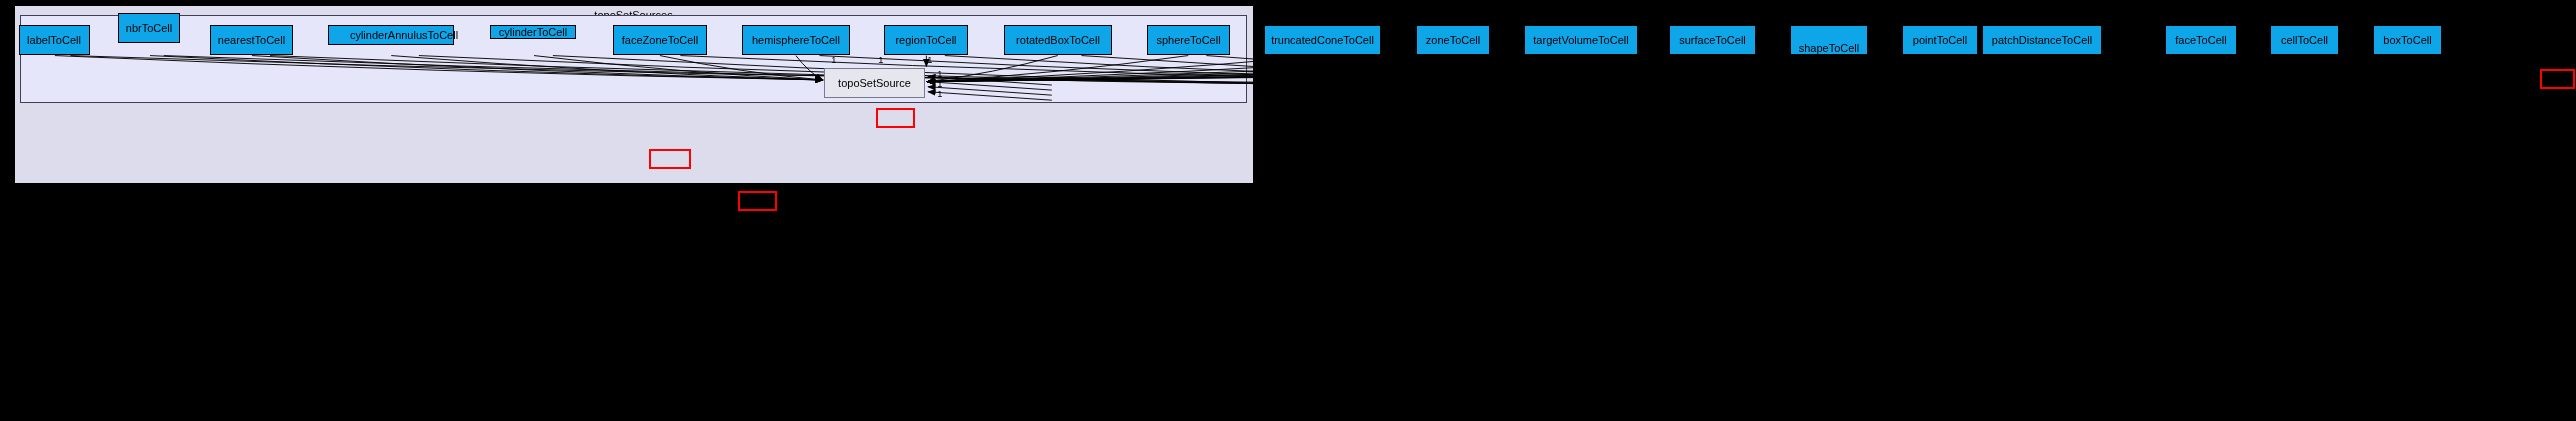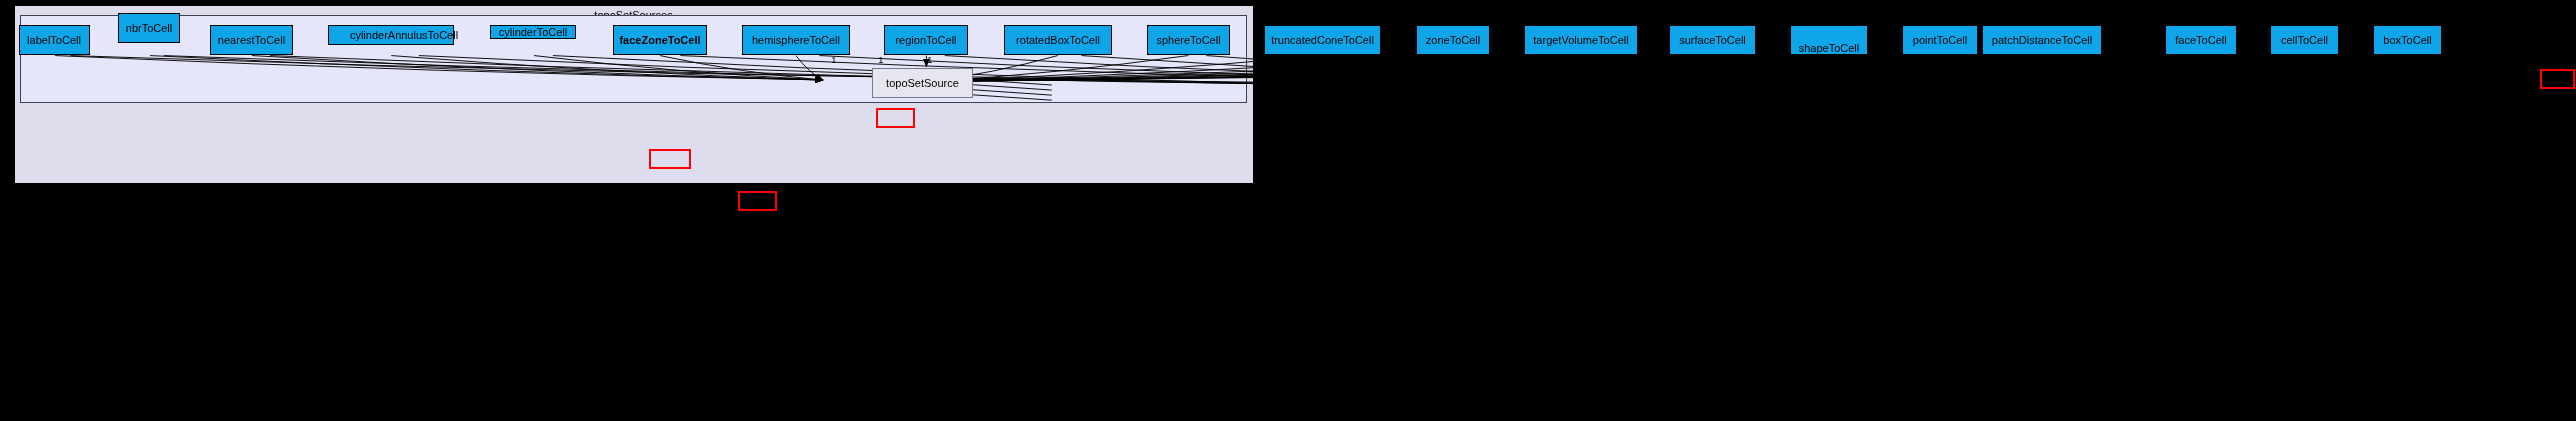--- a/index.html
+++ b/index.html
@@ -68,21 +68,20 @@
     align-items: center;
     justify-content: center;
     font-size: 11px;
     color: #000000;
     white-space: nowrap;
     height: 30px;
   }
   .node.center {
     background: #e6e6ee;
     border: 0.8px solid #7a7a8a;
-    margin-left: 48px;
   }
   .plain-label {
     position: absolute;
     font-size: 11px;
     color: #000000;
     white-space: nowrap;
     height: 30px;
     display: flex;
     align-items: center;
     justify-content: center;
@@ -177,21 +176,21 @@
       </div>
       <div class="node" style="left: 210px; top: 25px; width: 83px; height: 30px;">
         <span>nearestToCell</span>
       </div>
       <div class="node" style="left: 328px; top: 25px; width: 126px; height: 20px; padding-left: 26px;">
         <span>cylinderAnnulusToCell</span>
       </div>
       <div class="node" style="left: 490px; top: 25px; width: 86px; height: 14px;">
         <span>cylinderToCell</span>
       </div>
-      <div class="node" style="left: 613px; top: 25px; width: 94px; height: 30px; font-weight: bold;">
+      <div class="node" style="left: 613px; top: 25px; width: 94px; height: 30px;">
         <span>faceZoneToCell</span>
       </div>
       <div class="node" style="left: 742px; top: 25px; width: 108px; height: 30px;">
         <span>hemisphereToCell</span>
       </div>
       <div class="node" style="left: 884px; top: 25px; width: 84px; height: 30px;">
         <span>regionToCell</span>
       </div>
       <div class="node" style="left: 1004px; top: 25px; width: 108px; height: 30px;">
         <span>rotatedBoxToCell</span>

